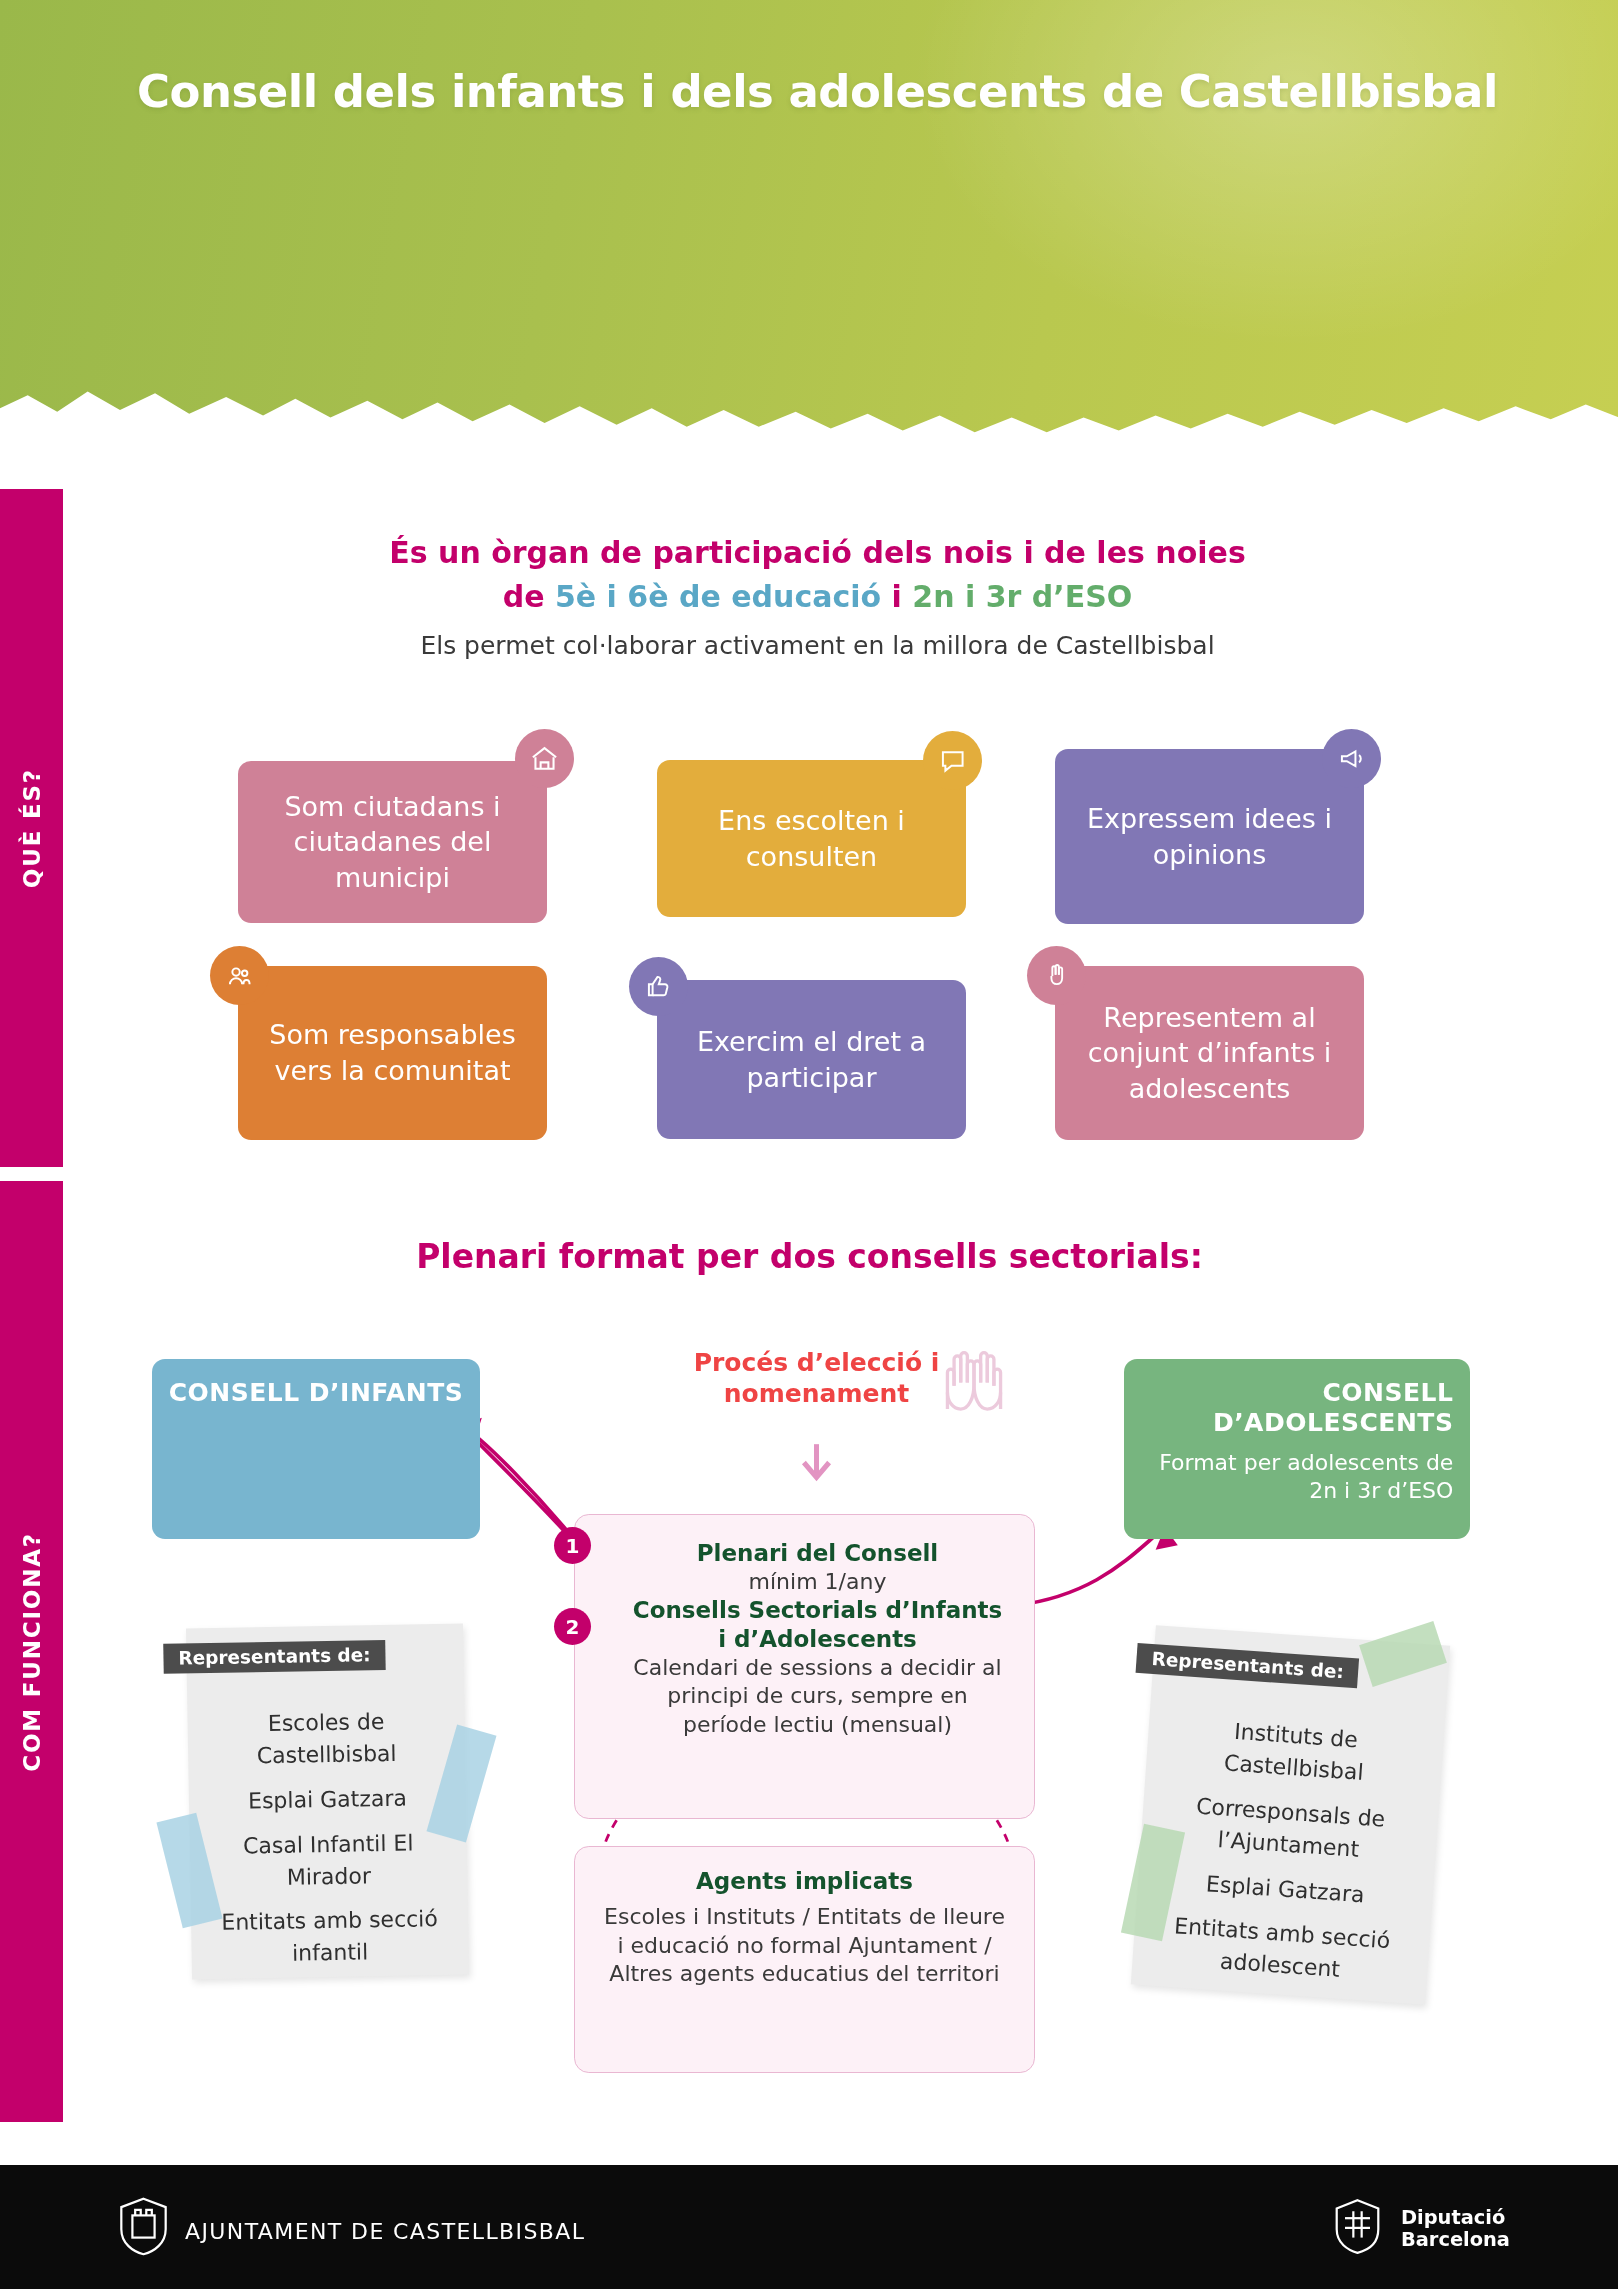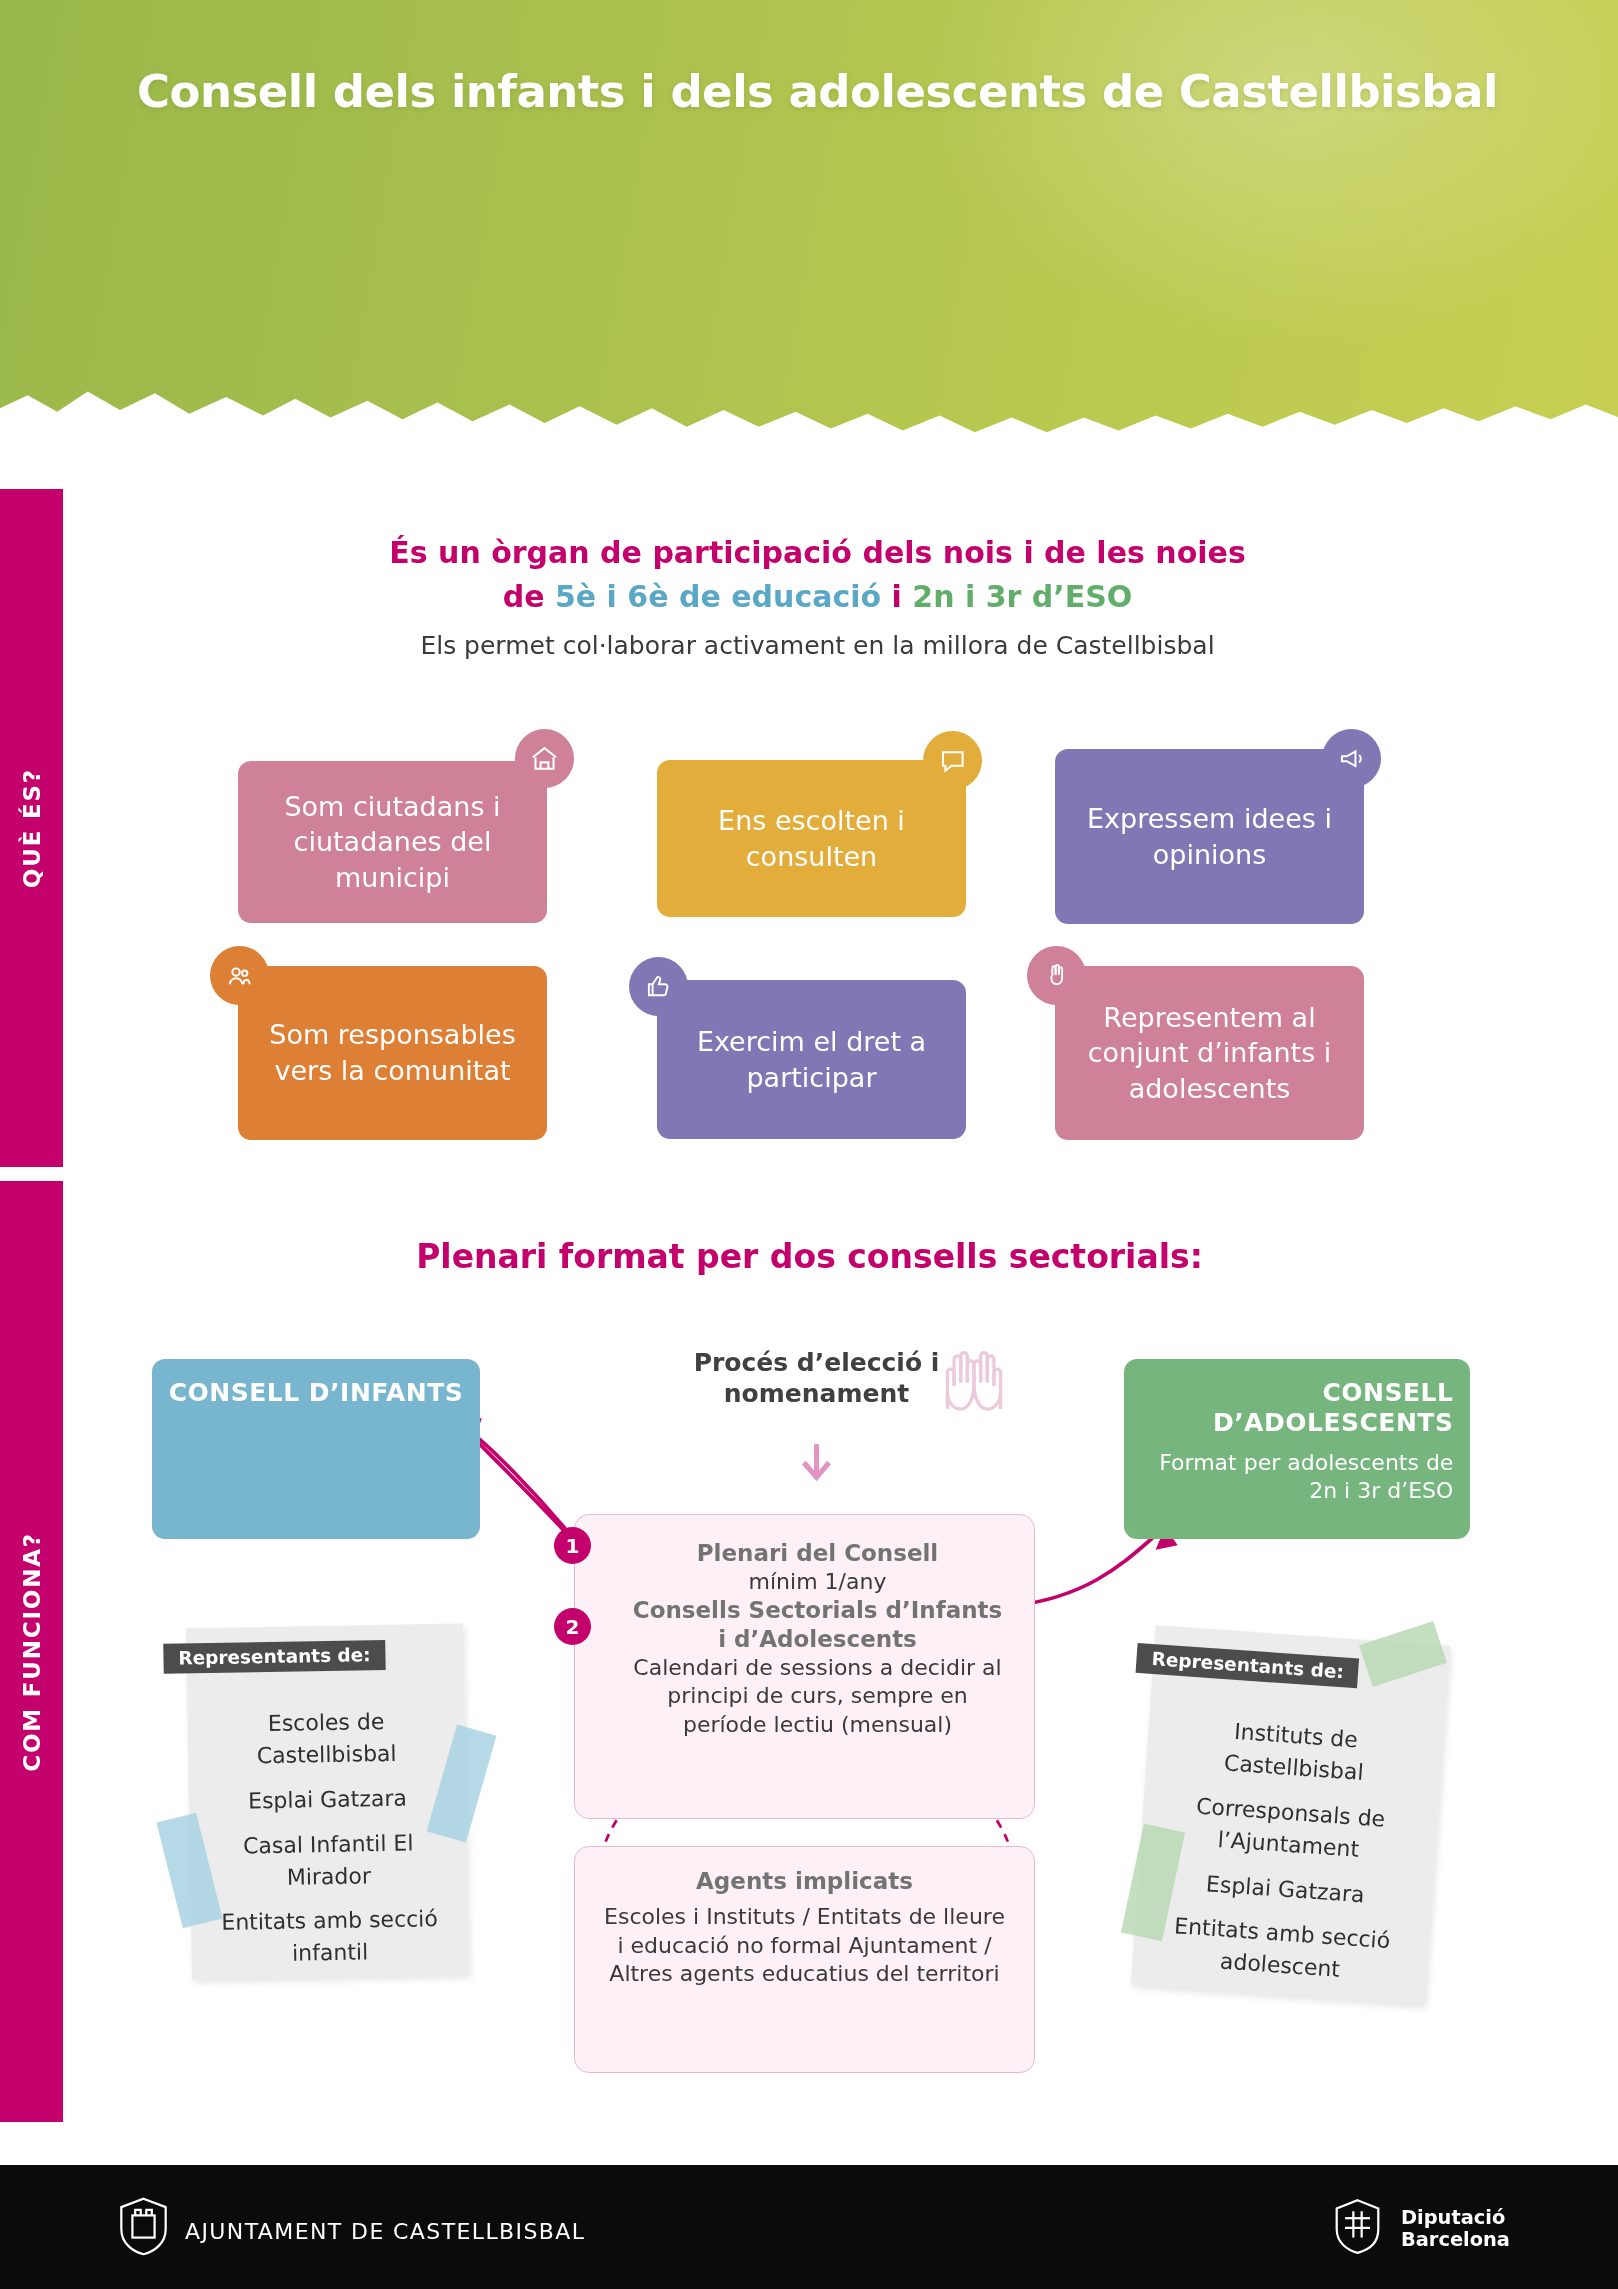--- a/index.html
+++ b/index.html
@@ -100,30 +100,30 @@
   }
   .council-box .t {
     font-weight:bold; font-size:25px; line-height:1.2; letter-spacing:0.5px;
   }
   .council-box .d {
     font-size:22px; line-height:1.28; margin-top:11px;
   }
 
   .proces {
     position:absolute; left:678px; top:1347px; width:277px; text-align:center;
-    color:#404040; font-weight:bold; font-size:25px; line-height:1.25;
+    color:#ef4444; font-weight:bold; font-size:25px; line-height:1.25;
   }
 
   .pink-box {
     position:absolute;
     background:#fdf1f7;
     border:1.8px solid #e9b7d2;
     border-radius:14.8px;
   }
-  .pink-box .ttl { color:#737373; font-weight:bold; font-size:23px; line-height:1.25; }
+  .pink-box .ttl { color:#14532d; font-weight:bold; font-size:23px; line-height:1.25; }
   .pink-box .txt { color:#3a3a3a; font-size:22px; line-height:1.3; }
 
   .num-badge {
     position:absolute; width:37px; height:37px; border-radius:50%;
     background:#c3006b; color:#fff; font-size:20px; font-weight:bold;
     display:flex; align-items:center; justify-content:center;
   }
 
   
   .paper {

